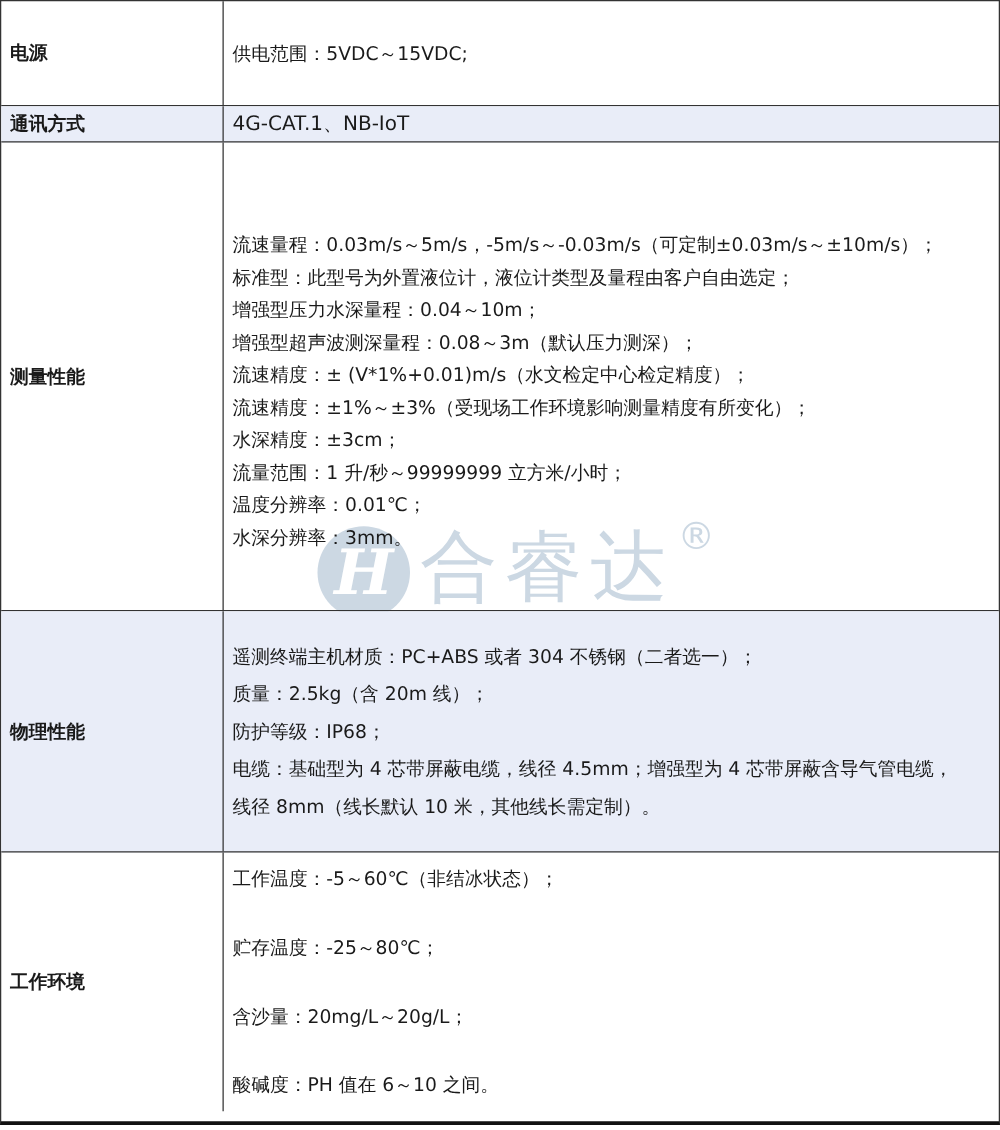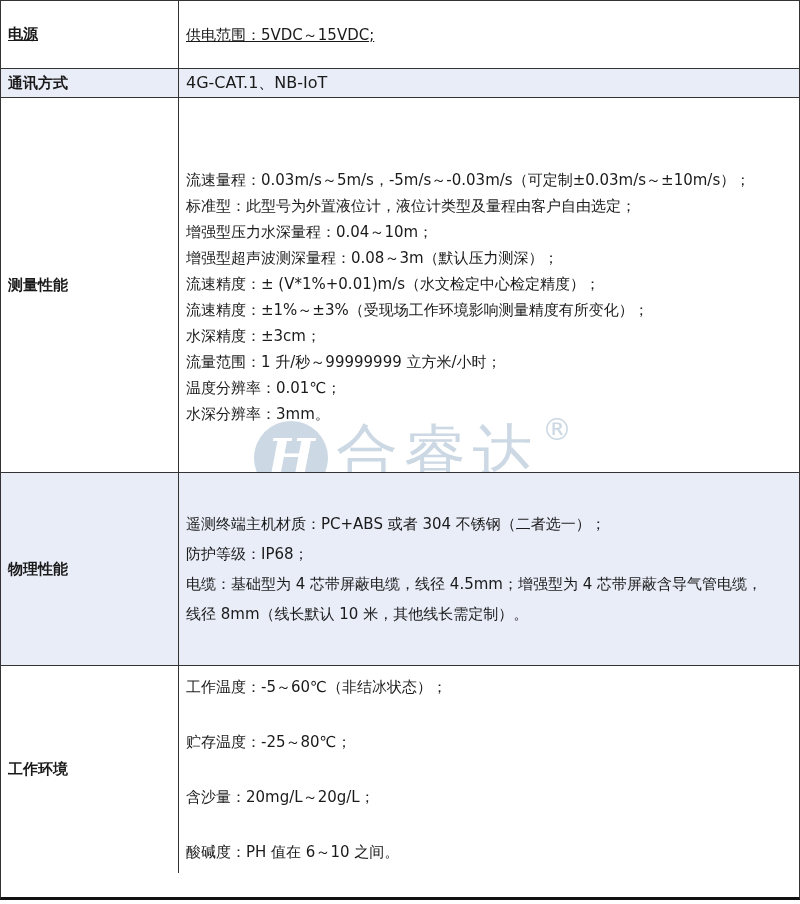--- a/index.html
+++ b/index.html
@@ -22,21 +22,21 @@
   }
   .row{
     display:flex;
     box-sizing:border-box;
     border-bottom:1px solid #333;
     position:relative;
     z-index:1;
   }
   .row.shaded{background:#e9edf8;}
   .row:last-child{border-bottom:none;}
-  .r1{height:68px;text-decoration:underline;}
+  .r1{height:84px;}
   .r2{height:29px;}
   .r3{height:375px;}
   .r4{height:193px;}
   .r5{height:207px;}
   .cell-label{
     width:178px;
     box-sizing:border-box;
     border-right:1px solid #333;
     display:flex;align-items:center;
     padding-left:7px;
@@ -127,20 +127,21 @@
       <div class="line">流量范围：1 升/秒～99999999 立方米/小时；</div>
       <div class="line">温度分辨率：0.01℃；</div>
       <div class="line">水深分辨率：3mm。</div>
     </div>
   </div>
 
   <div class="row r4 shaded">
     <div class="cell-label">物理性能</div>
     <div class="cell-value">
       <div class="line">遥测终端主机材质：PC+ABS 或者 304 不锈钢（二者选一）；</div>
+      <div class="line">质量：2.5kg（含 20m 线）；</div>
       <div class="line">防护等级：IP68；</div>
       <div class="line">电缆：基础型为 4 芯带屏蔽电缆，线径 4.5mm；增强型为 4 芯带屏蔽含导气管电缆，线径 8mm（线长默认 10 米，其他线长需定制）。</div>
     </div>
   </div>
 
   <div class="row r5">
     <div class="cell-label">工作环境</div>
     <div class="cell-value">
       <div class="line">工作温度：-5～60℃（非结冰状态）；</div>
       <div class="line">贮存温度：-25～80℃；</div>

